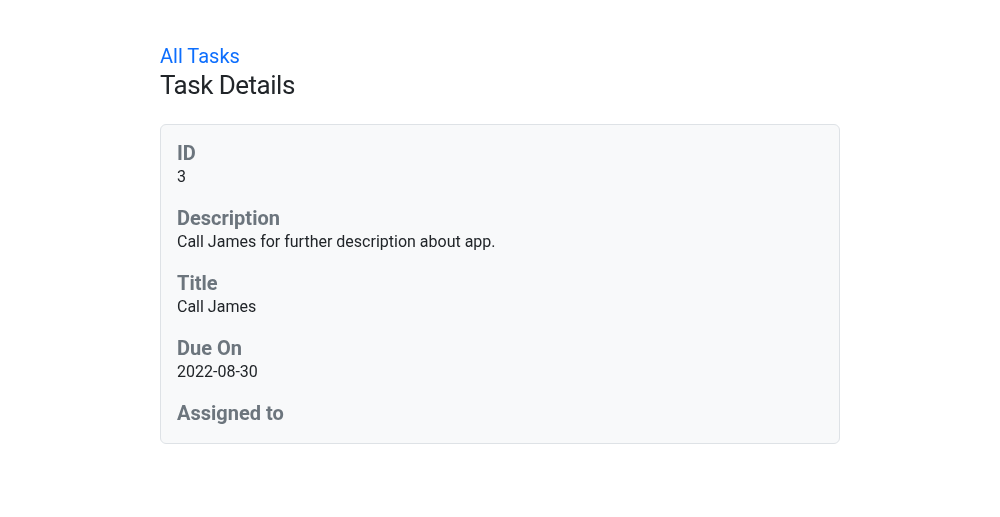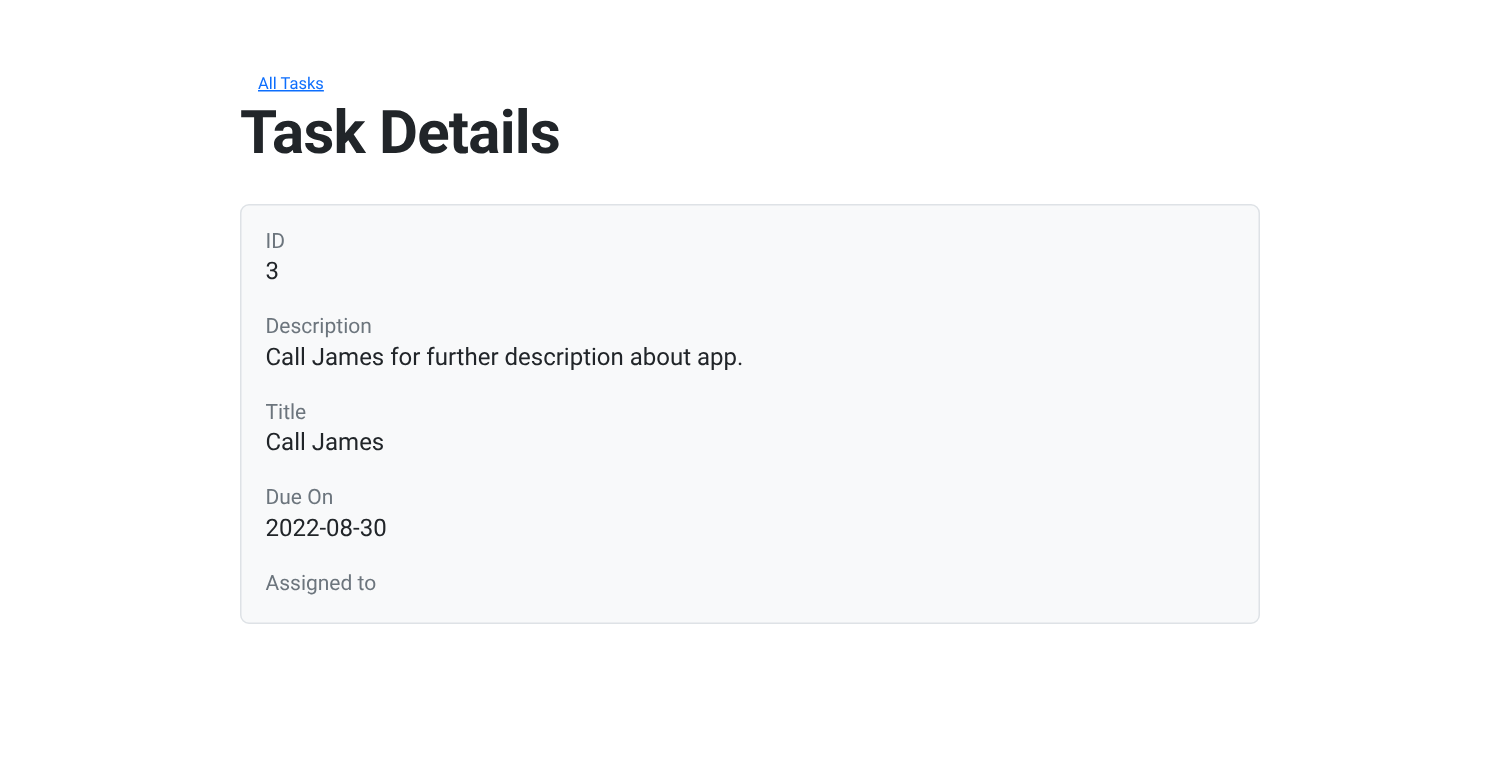--- a/index.html
+++ b/index.html
@@ -15,29 +15,27 @@
     }
     
     .container {
       max-width: 680px;
       margin: 0 auto;
       padding: 44px 0 0 0;
     }
     
     .breadcrumb-link {
       color: #0d6efd;
-      text-decoration: underline;
-      font-size: 11px;
+      font-size: 20px;
       cursor: pointer;
-      margin-left: 12px;
     }
     
     .page-title {
-      font-size: 40px;
-      font-weight: 700;
+      font-size: 26px;
+      font-weight: 400;
       color: #212529;
       margin-top: 2px;
       margin-bottom: 24px;
       letter-spacing: -0.5px;
     }
     
     .card {
       background: #f8f9fa;
       border: 1px solid #dee2e6;
       border-radius: 6px;
@@ -47,22 +45,23 @@
     .field {
       margin-bottom: 20px;
     }
     
     .field:last-child {
       margin-bottom: 0;
     }
     
     .field-label {
       color: #6c757d;
-      font-size: 14px;
+      font-size: 20px;
       margin-bottom: 2px;
+      font-weight: bold;
     }
     
     .field-value {
       color: #212529;
       font-size: 16px;
     }
   </style>
 </head>
 <body>
 

